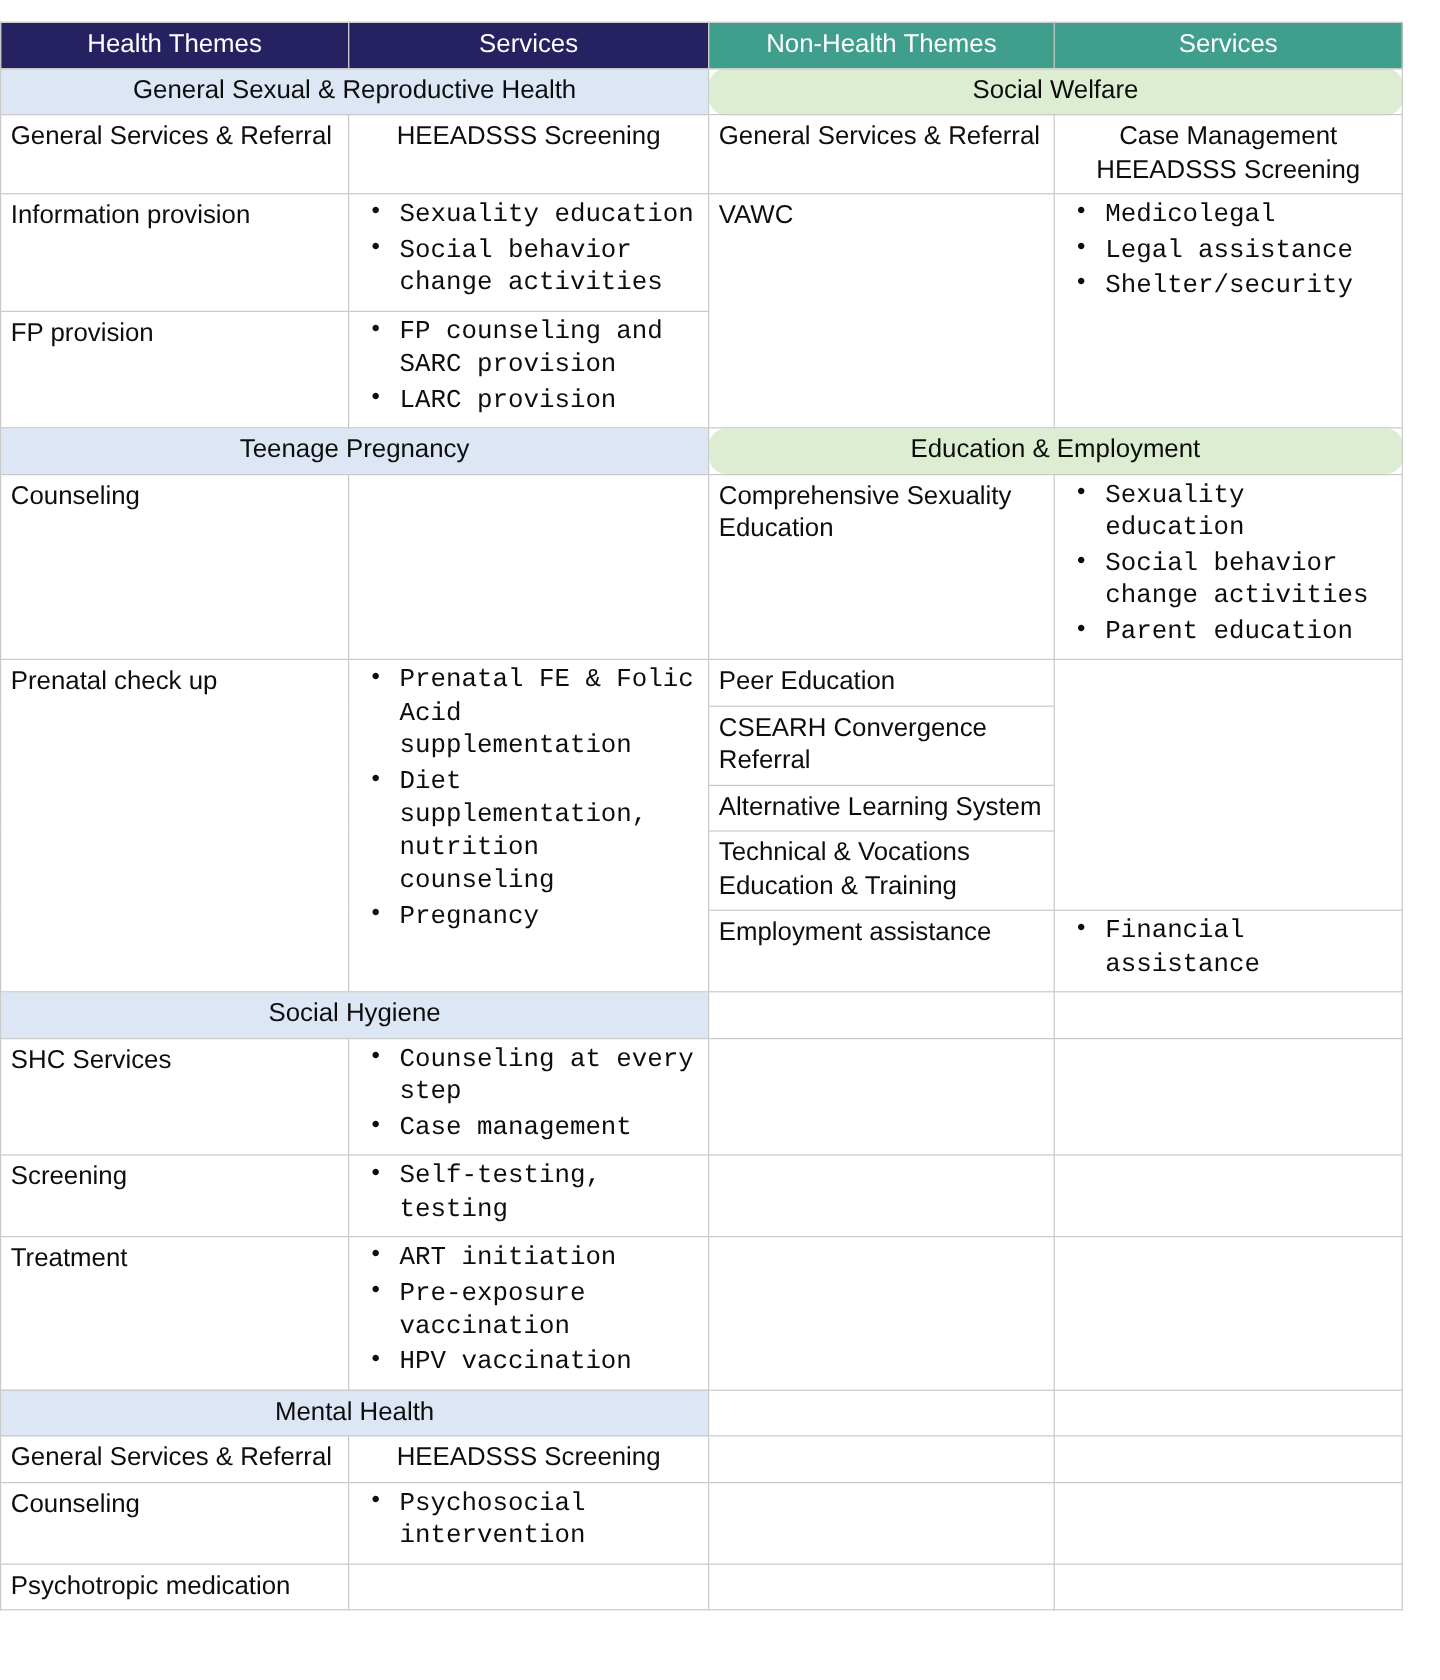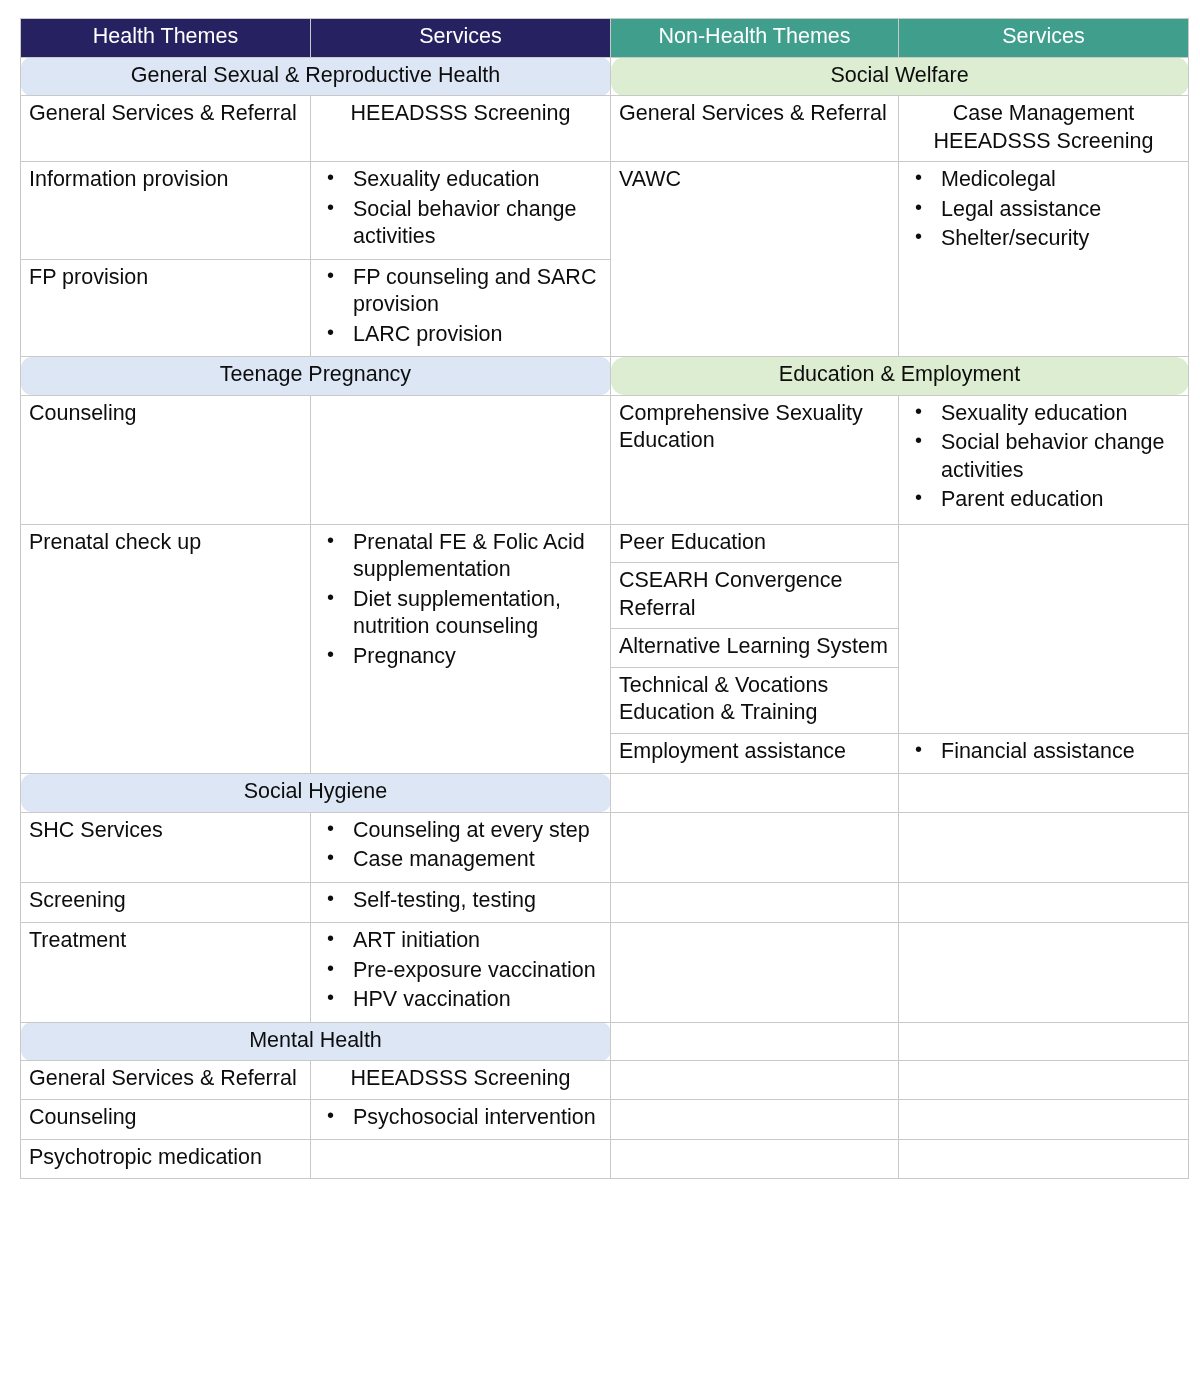--- a/index.html
+++ b/index.html
@@ -11,21 +11,21 @@
     height: 1400px;
     background: #ffffff;
     font-family: "Liberation Sans", sans-serif;
     color: #0d0d0d;
   }
   .sheet {
     position: relative;
     width: 1001px;
     height: 1400px;
     box-sizing: border-box;
-    padding: 18px 16px 16px 20px;
+    padding: 18px 16px 16px 0;
   }
   table.grid {
     border-collapse: collapse;
     table-layout: fixed;
     width: 1168px;
   }
   table.grid td, table.grid th {
     border: 1px solid #c9c9c9;
     vertical-align: top;
     padding: 4px 8px 6px 8px;
@@ -57,38 +57,38 @@
     font-size: 23px;
     padding: 6px 6px 8px 6px;
     border: 1px solid #3f9e8c;
   }
   td.band-blue {
     background: #dce6f5;
     font-weight: bold;
     text-align: center;
     font-size: 23px;
     padding: 4px 6px 7px 6px;
-    border-radius: 11px;
   }
   td.band-green {
     background: #dcedd1;
     font-weight: bold;
     text-align: center;
     font-size: 23px;
     padding: 4px 6px 7px 6px;
     border-radius: 14px;
   }
   td.blank-cell {
     border: none;
     background: #ffffff;
   }
   ul.bullets {
     margin: 0;
     padding: 0 0 0 30px;
     list-style: none;
+    font-family: Liberation Mono, monospace;
   }
   ul.bullets li {
     position: relative;
     margin: 0 0 2px 0;
     padding-left: 4px;
   }
   ul.bullets li::before {
     content: "\2022";
     position: absolute;
     left: -22px;

